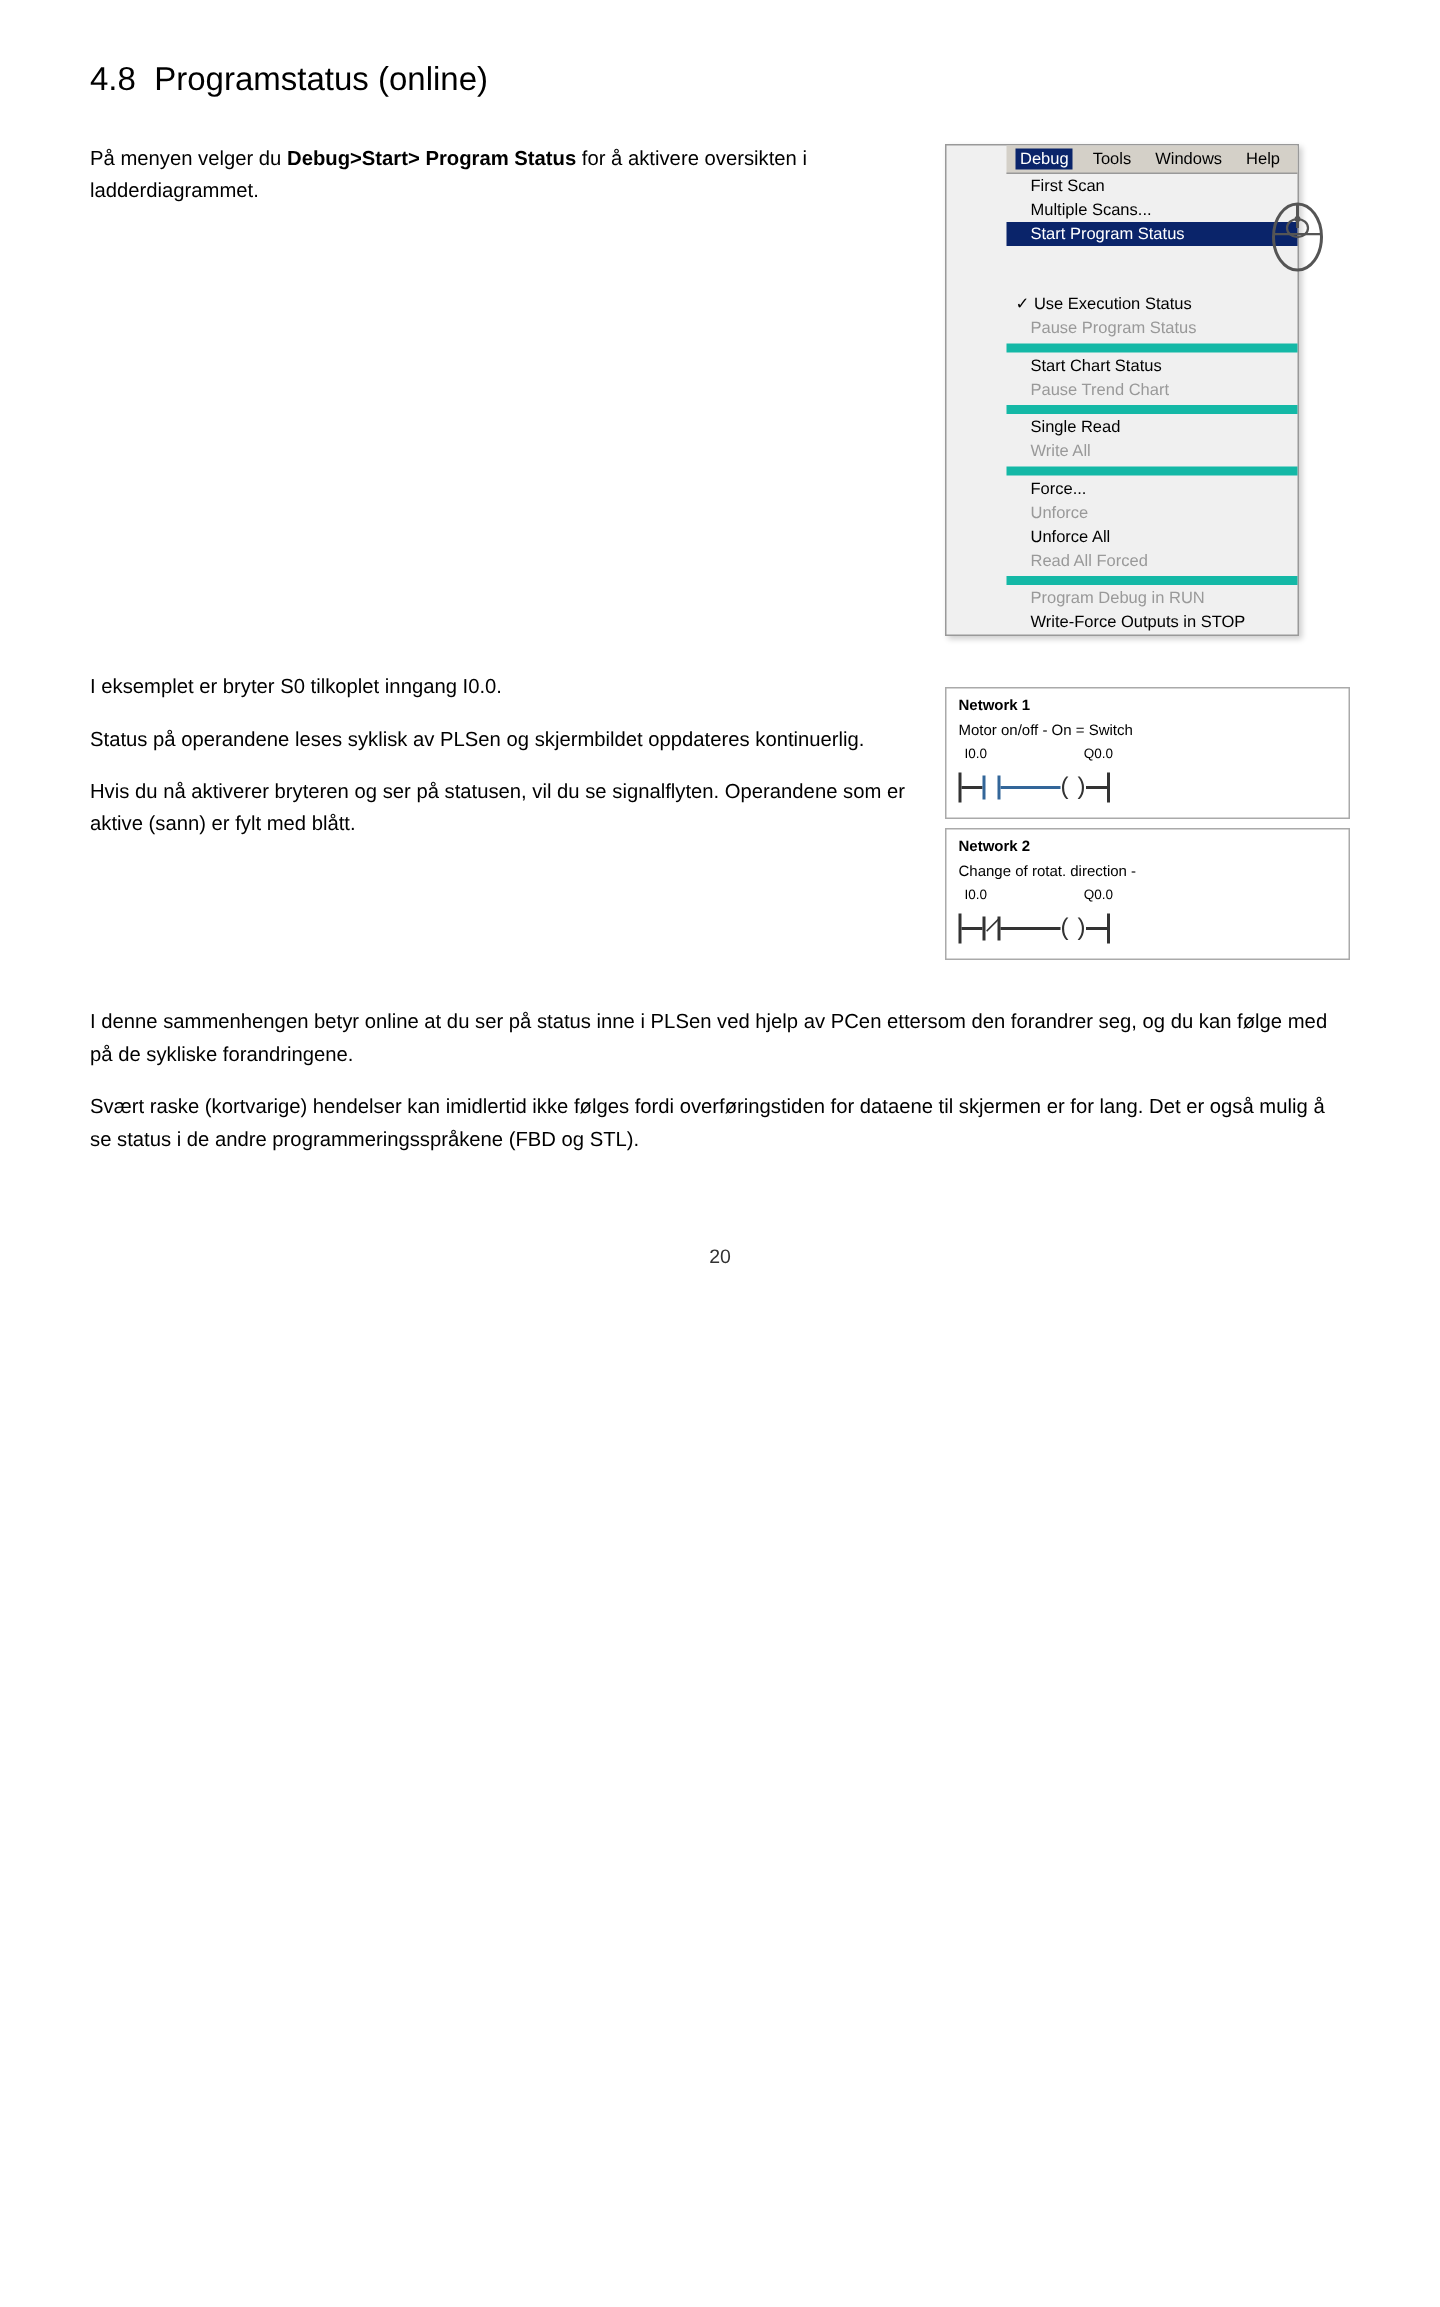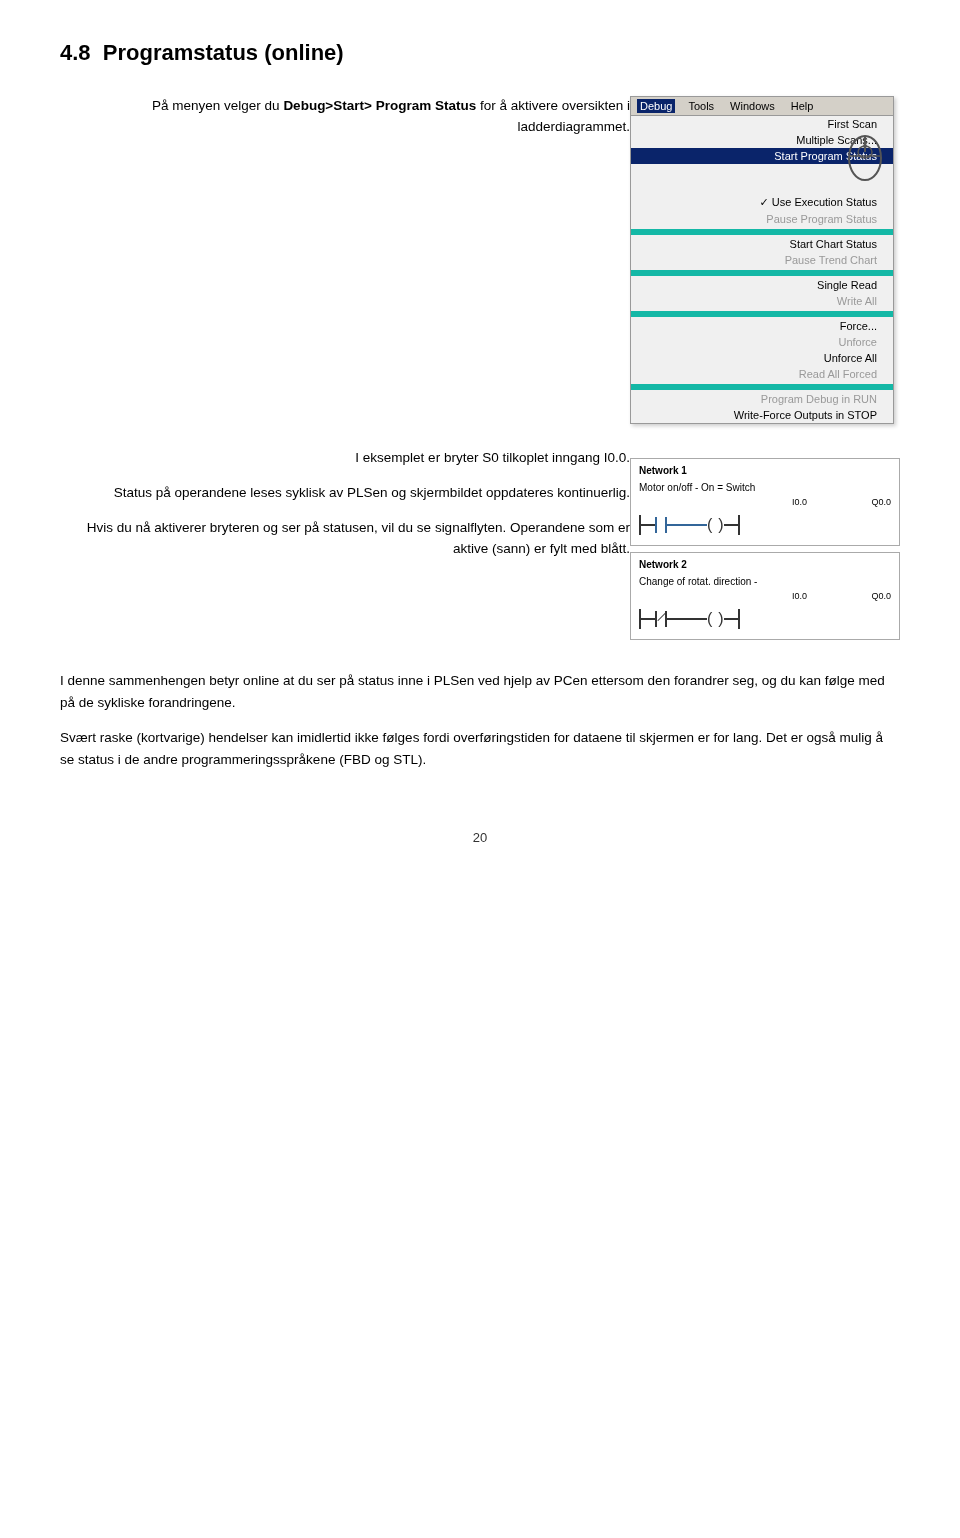--- a/index.html
+++ b/index.html
@@ -12,28 +12,27 @@
       min-height: 1538px;
       padding: 40px 60px;
     }
 
     .page-header {
       margin-bottom: 30px;
     }
 
     .section-title {
       font-size: 22px;
-      font-weight: bold;
+      font-weight: normal;
       margin-bottom: 24px;
     }
 
     .content-area {
       display: flex;
       margin-bottom: 24px;
-      text-align: right;
     }
 
     .left-text {
       flex: 1;
       font-size: 13.5px;
       line-height: 1.55;
     }
 
     .left-text p {
       margin-bottom: 14px;
@@ -42,23 +41,24 @@
     .left-text strong {
       font-weight: bold;
     }
 
     
     .debug-menu {
       border: 1px solid #999;
       background: #f0f0f0;
       font-size: 11px;
       font-family: 'Segoe UI', Arial, sans-serif;
-      width: 264px;
+      width: 236px;
       box-shadow: 2px 2px 4px rgba(0,0,0,0.2);
       position: relative;
+      padding-left: 40px;
     }
 
     .debug-menu-bar {
       display: flex;
       gap: 10px;
       background: #d4d0c8;
       padding: 2px 6px;
       border-bottom: 1px solid #999;
       font-size: 11px;
     }

